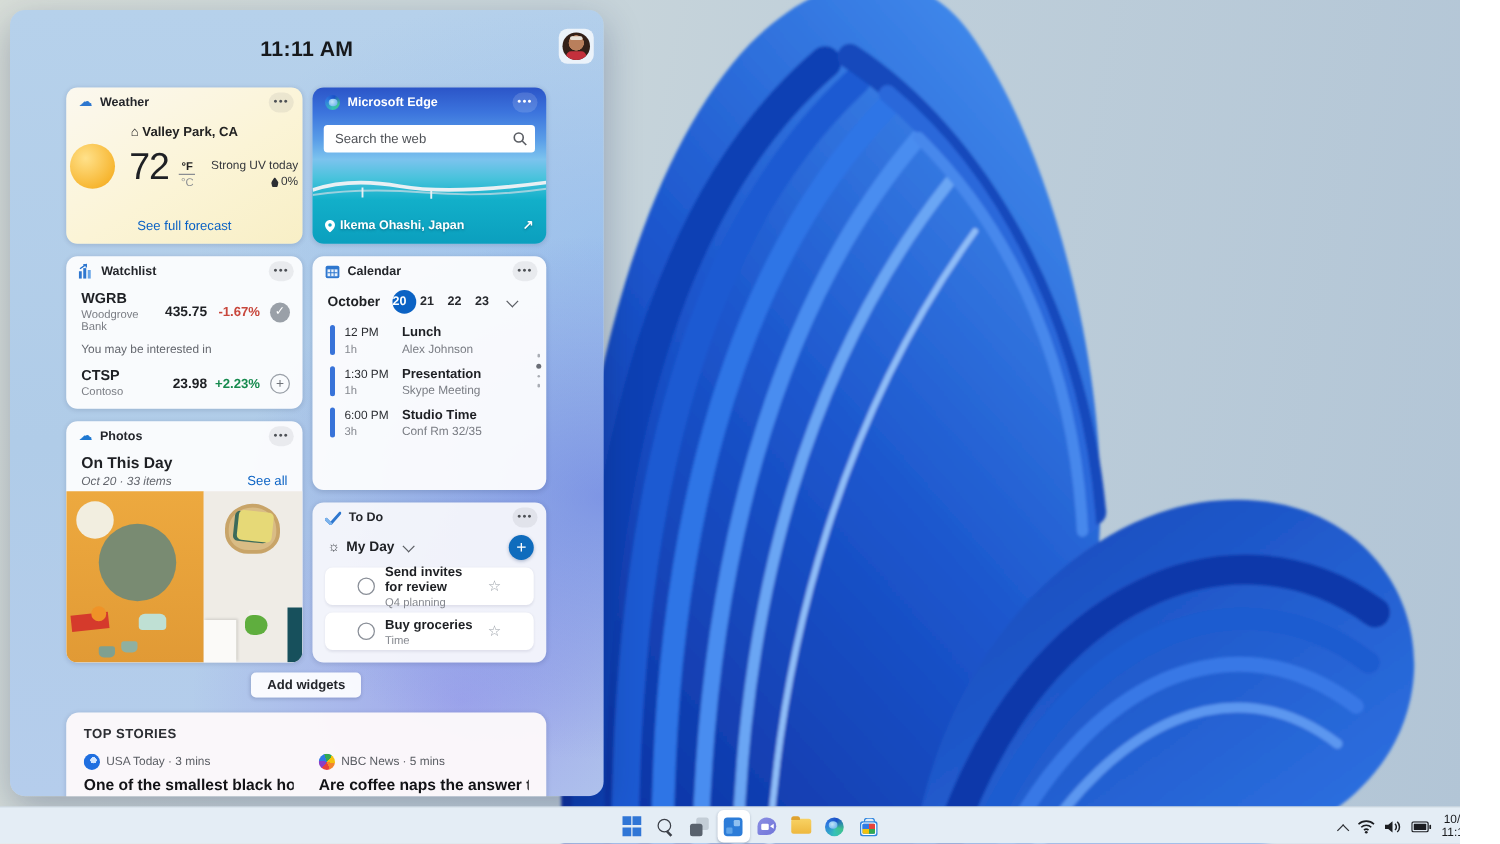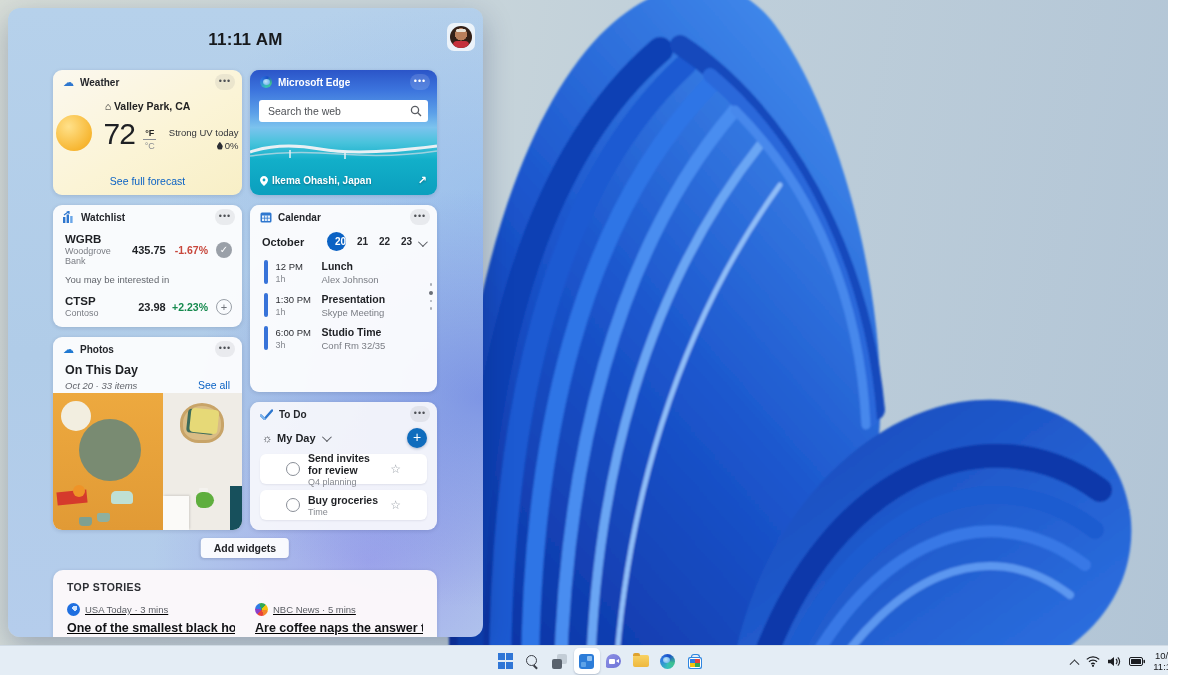--- a/index.html
+++ b/index.html
@@ -79,24 +79,24 @@
   .stock-sym span { display:block; font-size:9px; color:#7a7d84; margin-top:1px; }
   .stock-price { font-size:11px; font-weight:700; color:#1e2024; width:42px; text-align:right; }
   .stock-chg { font-size:10.5px; font-weight:700; width:42px; text-align:right; }
   .stock-act { width:16px; height:16px; border-radius:50%; margin-left:4px; flex:none; cursor:pointer; }
   .act-check { background:#9aa0a8; color:#fff; font-size:10px; line-height:16px; text-align:center; }
   .act-add { border:1px solid #9aa0a8; color:#6f737a; font-size:11px; line-height:14px; text-align:center; }
   .wl-note { font-size:9.5px; color:#63666d; padding:8px 12px 6px; }
 
   
   .calendar { left:197px; top:135px; width:187px; height:187px; }
-  .cal-dates { display:flex; align-items:center; padding:3px 10px 0 12px; }
+  .cal-dates { display:flex; align-items:center; padding:3px 23px 0 12px; }
   .cal-month { font-size:11px; font-weight:600; color:#1e2024; flex:1; }
   .day-chip { font-size:10px; font-weight:700; color:#26282d; width:19px; height:19px; line-height:19px;
-    text-align:right; margin-left:3px; border-radius:50%; cursor:pointer; }
+    text-align:left; margin-left:3px; border-radius:50%; cursor:pointer; }
   .day-chip.selected { color:#fff; }
   .cal-chev { margin-left:6px; margin-right:2px; }
   .chev { width:7px; height:7px; border-right:1.4px solid #5a5d63; border-bottom:1.4px solid #5a5d63;
     transform:rotate(45deg) translateY(-2px); display:inline-block; }
   .events { margin-top:6px; }
   .event { display:flex; align-items:center; margin:3px 14px 3px 10px; height:30px; border-radius:6px; }
   .event.first { background:rgba(90,90,120,.07); }
   .ev-bar { width:3.5px; height:24px; border-radius:2px; margin:0 8px 0 4px; flex:none; }
   .ev-time { width:46px; flex:none; }
   .ev-time b { display:block; font-size:9.5px; font-weight:400; color:#2c2e33; }
@@ -153,21 +153,21 @@
   .task-txt span { display:block; font-size:9px; color:#85888f; margin-top:1px; }
   .task-star { font-size:12px; color:#9aa0a8; cursor:pointer; }
 
   
   .add-btn { position:absolute; top:468px; left:50%; transform:translateX(-50%); padding:4px 13px;
     background:rgba(255,255,255,.92); border:none; border-radius:4px; font-size:10.5px; font-weight:700;
     color:#24262b; font-family:inherit; box-shadow:0 1px 3px rgba(10,20,60,.18); cursor:pointer; }
   .news { left:0; top:500px; width:384px; height:80px; background:rgba(253,249,250,.96); border-radius:10px; padding:11px 14px; }
   .news-sec { font-size:10.5px; font-weight:700; color:#2c2e33; letter-spacing:.4px; }
   .news-grid { display:flex; gap:20px; margin-top:10px; }
-  .story { width:176px; overflow:hidden;text-decoration:underline; }
+  .story { width:176px; overflow:hidden; }
   .story-meta { display:flex; align-items:center; gap:5px; font-size:9.5px; color:#5a5d63; }
   .src-usatoday { width:13px; height:13px; border-radius:50%; background:radial-gradient(circle at 60% 40%,#cfe4ff 0 22%,#1f6fe0 24%); flex:none; }
   .src-nbc { width:13px; height:13px; border-radius:50%; flex:none;
     background:conic-gradient(from 220deg,#8b3fc6 0 60deg,#2f7be4 0 120deg,#33a852 0 180deg,#f4c20d 0 240deg,#f2862c 0 300deg,#e8433a 0 360deg); }
   .story-head { margin-top:5px; font-size:12.5px; font-weight:700; color:#121316; white-space:nowrap; }
 
   
   .taskbar { position:absolute; left:0; bottom:0; width:1200px; height:30px; background:#e4edf5;
     border-top:1px solid rgba(60,80,110,.12); }
   .tb-center { position:absolute; left:50%; top:0; transform:translateX(-50%); height:30px; display:flex; align-items:center; }

